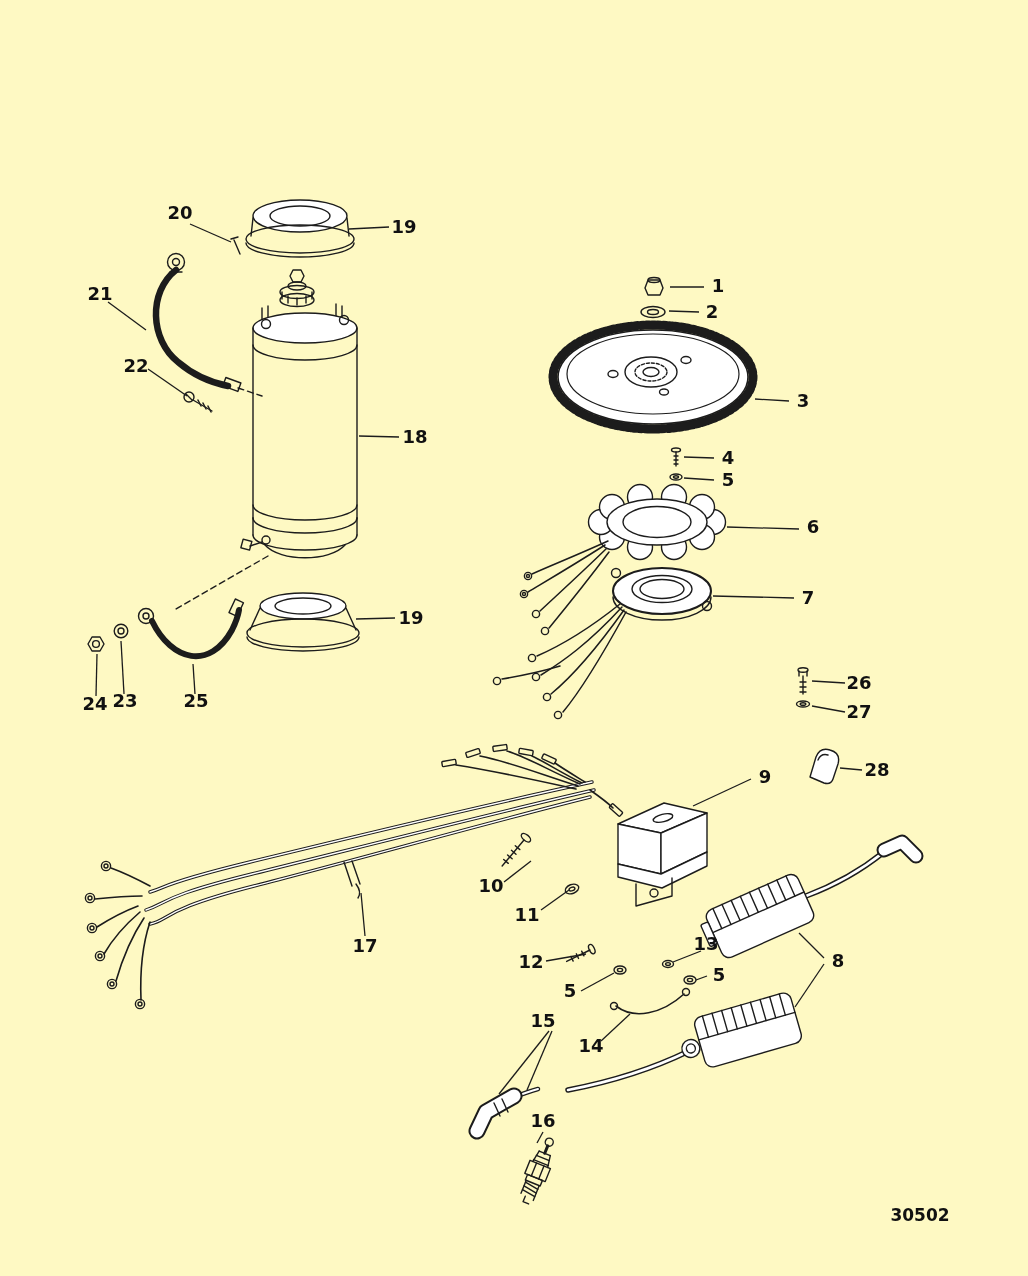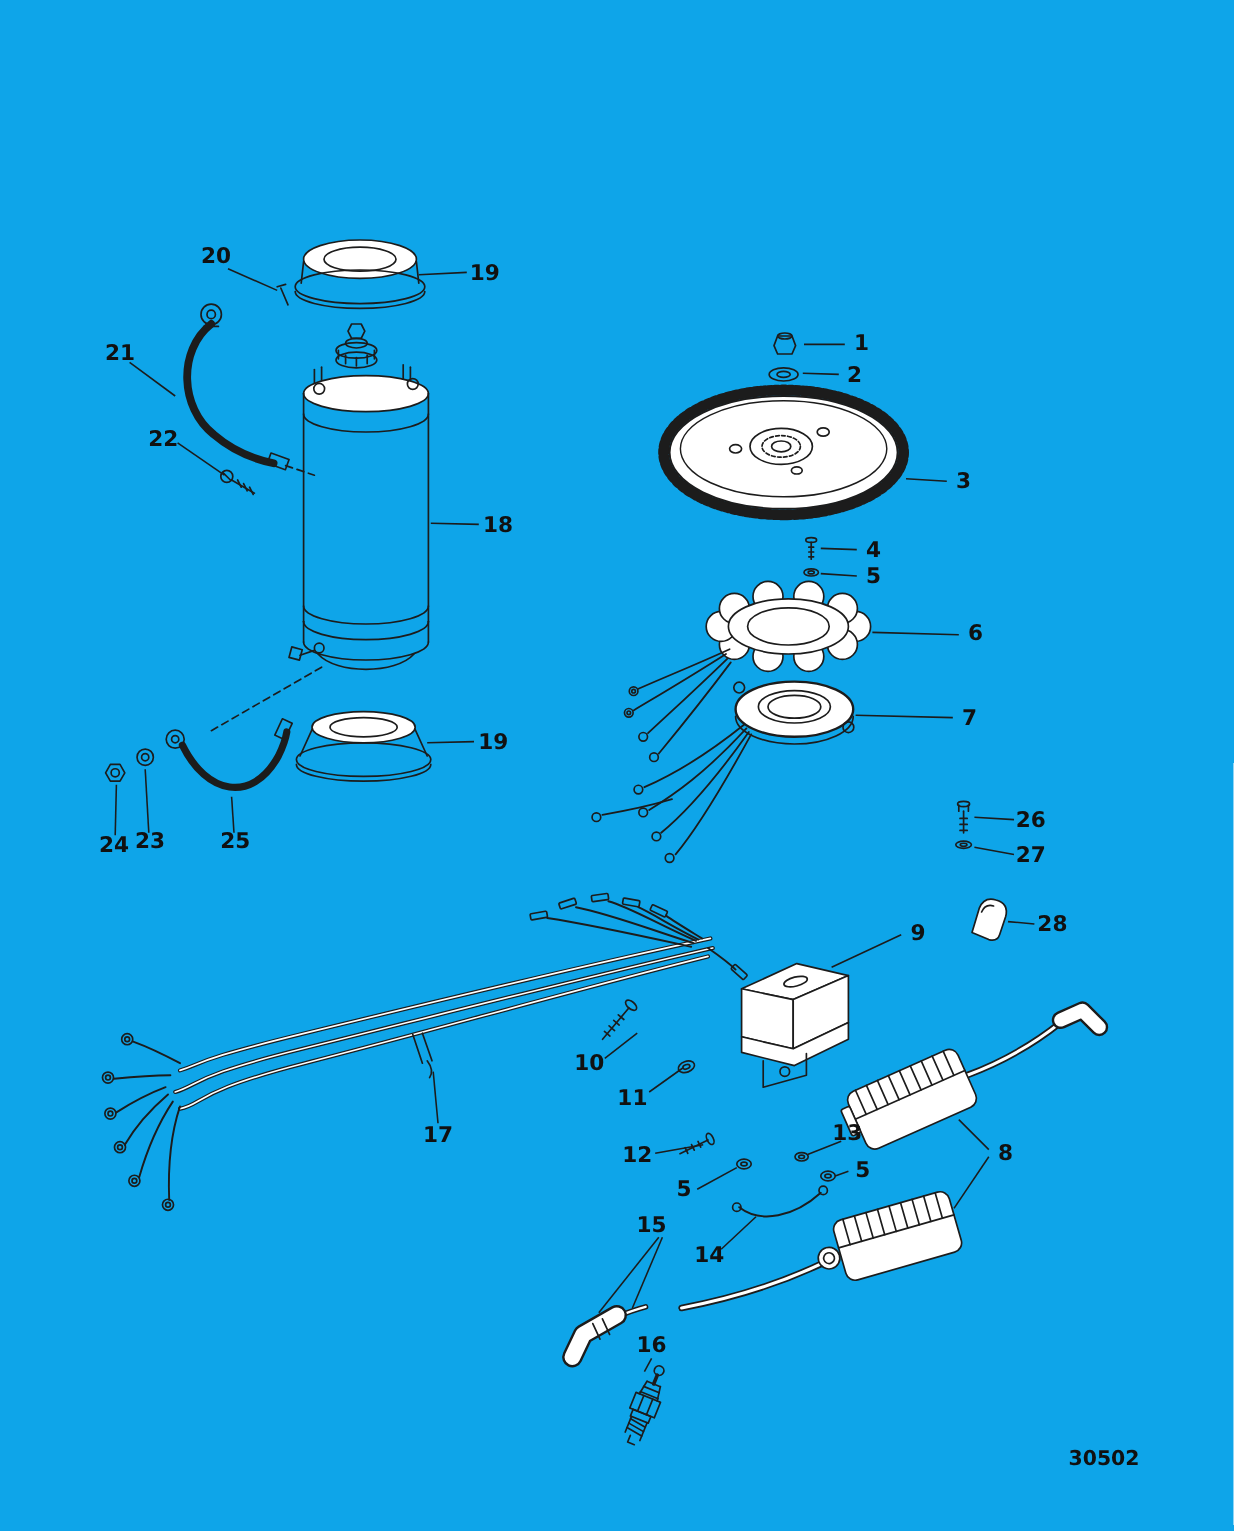--- a/index.html
+++ b/index.html
@@ -1,16 +1,16 @@
 <!DOCTYPE html>
 <html><head>
 <meta charset="utf-8">
 <style>
   html,body{margin:0;padding:0;background:#ffffff;}
-  .page{position:relative;width:1028px;height:1276px;background:#0ea5e9;margin:0 auto;
+  .page{position:relative;width:1028px;height:1276px;background:#fef9c3;margin:0 auto;
         font-family:"DejaVu Sans",sans-serif;overflow:hidden;}
   svg{display:block;width:1028px;height:1276px;}
   .ink{stroke:#1c1c1c;fill:none;stroke-width:1.4;stroke-linecap:round;stroke-linejoin:round;}
   .paper{fill:#ffffff;}
   .dash{stroke-dasharray:6 4;}
   .leader{stroke:#1c1c1c;stroke-width:1.3;fill:none;}
   .callout{font-family:"DejaVu Sans",sans-serif;font-weight:bold;font-size:18px;fill:#111111;}
   .code{font-family:"DejaVu Sans",sans-serif;font-weight:bold;font-size:17px;fill:#111111;}
 </style>
 </head>

